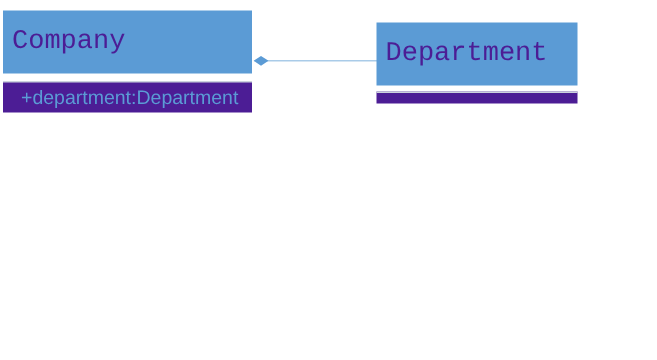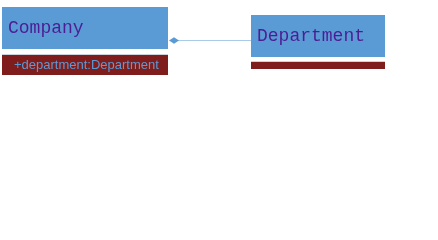--- a/index.html
+++ b/index.html
@@ -1,20 +1,20 @@
 <!DOCTYPE html>
 <html><head>
 <meta charset="utf-8">
 <style>
   html,body{margin:0;padding:0;}
   body{width:438px;height:110px;background:#ffffff;font-family:"Liberation Sans",sans-serif;overflow:hidden;}
   .canvas{position:relative;width:438px;height:110px;}
   .cls{position:absolute;}
   .hdr{background:#5b9bd5;color:#4c1d95;font-size:18px;display:flex;align-items:center;box-sizing:border-box;font-family:Liberation Mono, monospace;}
-  .attr{background:#7f1d1d;color:#5b9bd5;font-size:13px;box-sizing:border-box;
+  .attr{background:#4c1d95;color:#5b9bd5;font-size:13px;box-sizing:border-box;
         border-top:1px solid #ccd3dd;overflow:hidden;}
 
   #company{left:2px;top:7px;width:166px;}
   #company .hdr{height:42px;padding-left:6px;}
   #company .attr{margin-top:5px;height:21px;padding-left:12px;line-height:19px;}
 
   #department{left:251px;top:15px;width:134px;text-align:center;}
   #department .hdr{height:42px;padding-left:6px;}
   #department .attr{margin-top:4px;height:8px;}
 

